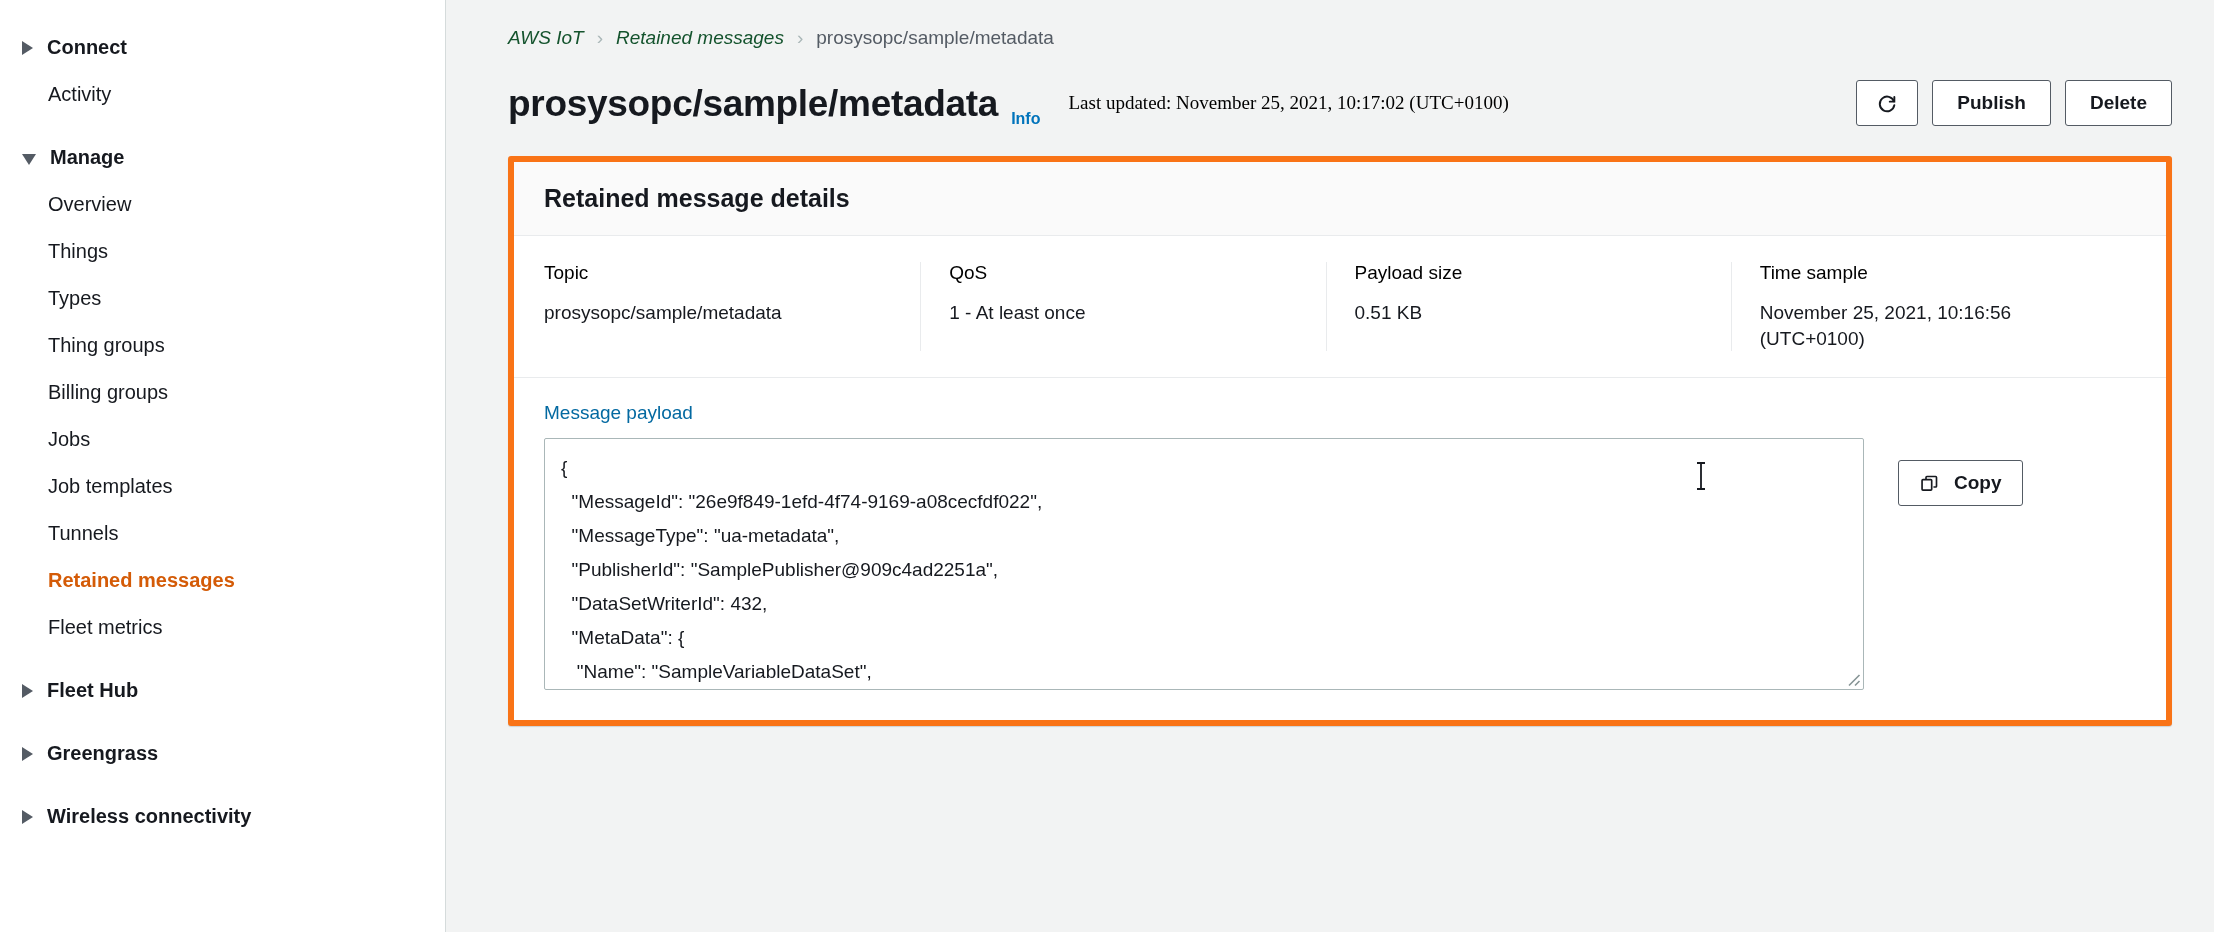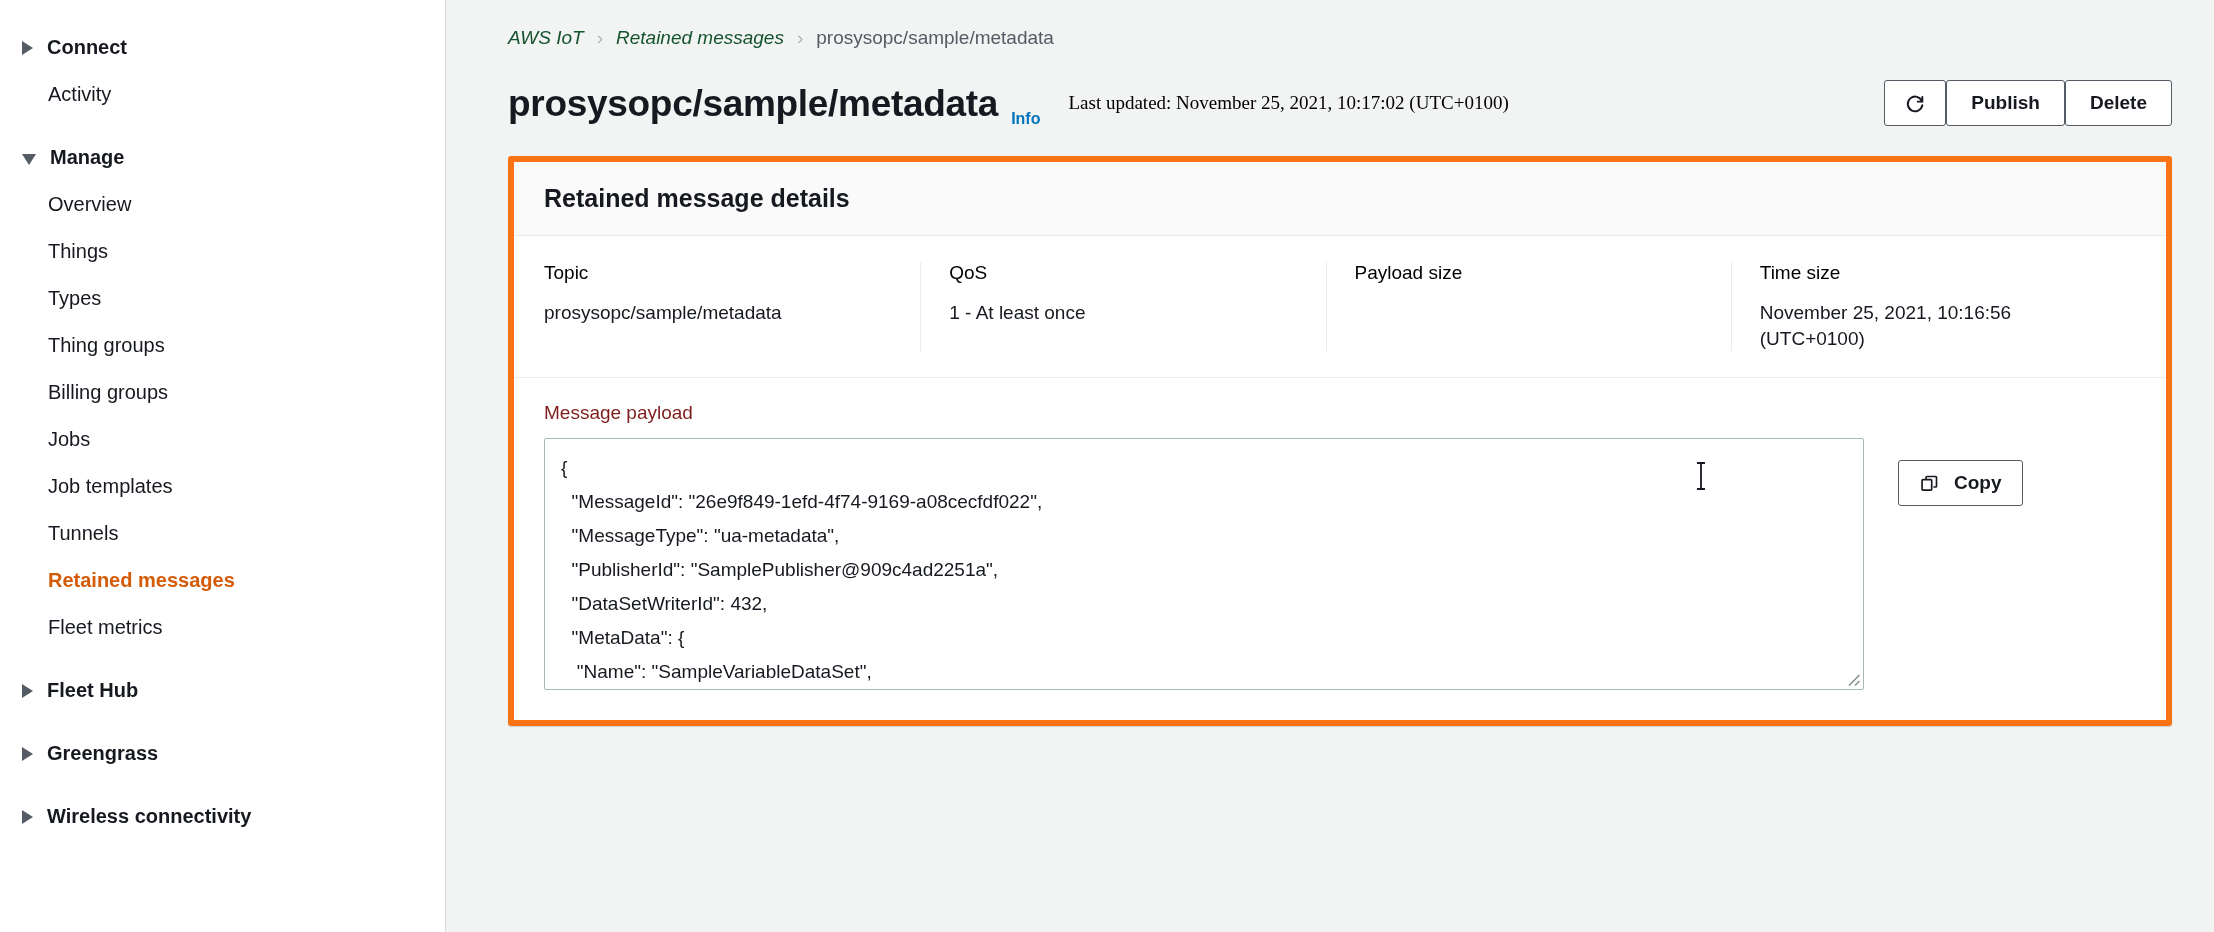--- a/index.html
+++ b/index.html
@@ -144,20 +144,21 @@
     color: #000000;
     margin-left: 28px;
     white-space: nowrap;
     align-self: center;
     font-family: Liberation Serif, serif;
   }
   .title-actions {
     margin-left: auto;
     display: flex;
     align-items: flex-end;
+    gap: 14px;
   }
   .btn {
     height: 46px;
     min-width: 60px;
     padding: 0 24px;
     background: #ffffff;
     border: 1px solid #545b64;
     border-radius: 3px;
     color: #16191f;
     font-size: 19px;
@@ -217,21 +218,21 @@
   }
 
   
   .payload-section {
     padding: 24px 30px 30px 30px;
     display: flex;
     flex-direction: column;
   }
   .payload-label {
     font-size: 19px;
-    color: #7f1d1d;
+    color: #0369a1;
     margin-bottom: 14px;
   }
   .payload-row {
     display: flex;
     align-items: flex-start;
     gap: 34px;
   }
   .payload-box {
     position: relative;
     flex: 0 0 1320px;
@@ -386,23 +387,24 @@
             <div class="meta-col">
               <div class="meta-label">Topic</div>
               <div class="meta-value">prosysopc/sample/metadata</div>
             </div>
             <div class="meta-col">
               <div class="meta-label">QoS</div>
               <div class="meta-value">1 - At least once</div>
             </div>
             <div class="meta-col">
               <div class="meta-label">Payload size</div>
+              <div class="meta-value">0.51 KB</div>
             </div>
             <div class="meta-col">
-              <div class="meta-label">Time size</div>
+              <div class="meta-label">Time sample</div>
               <div class="meta-value">November 25, 2021, 10:16:56 (UTC+0100)</div>
             </div>
           </div>
 
         <div class="payload-section">
           <div class="payload-label">Message payload</div>
           <div class="payload-row">
             <div class="payload-box">
               <pre class="payload-text">{
   "MessageId": "26e9f849-1efd-4f74-9169-a08cecfdf022",

